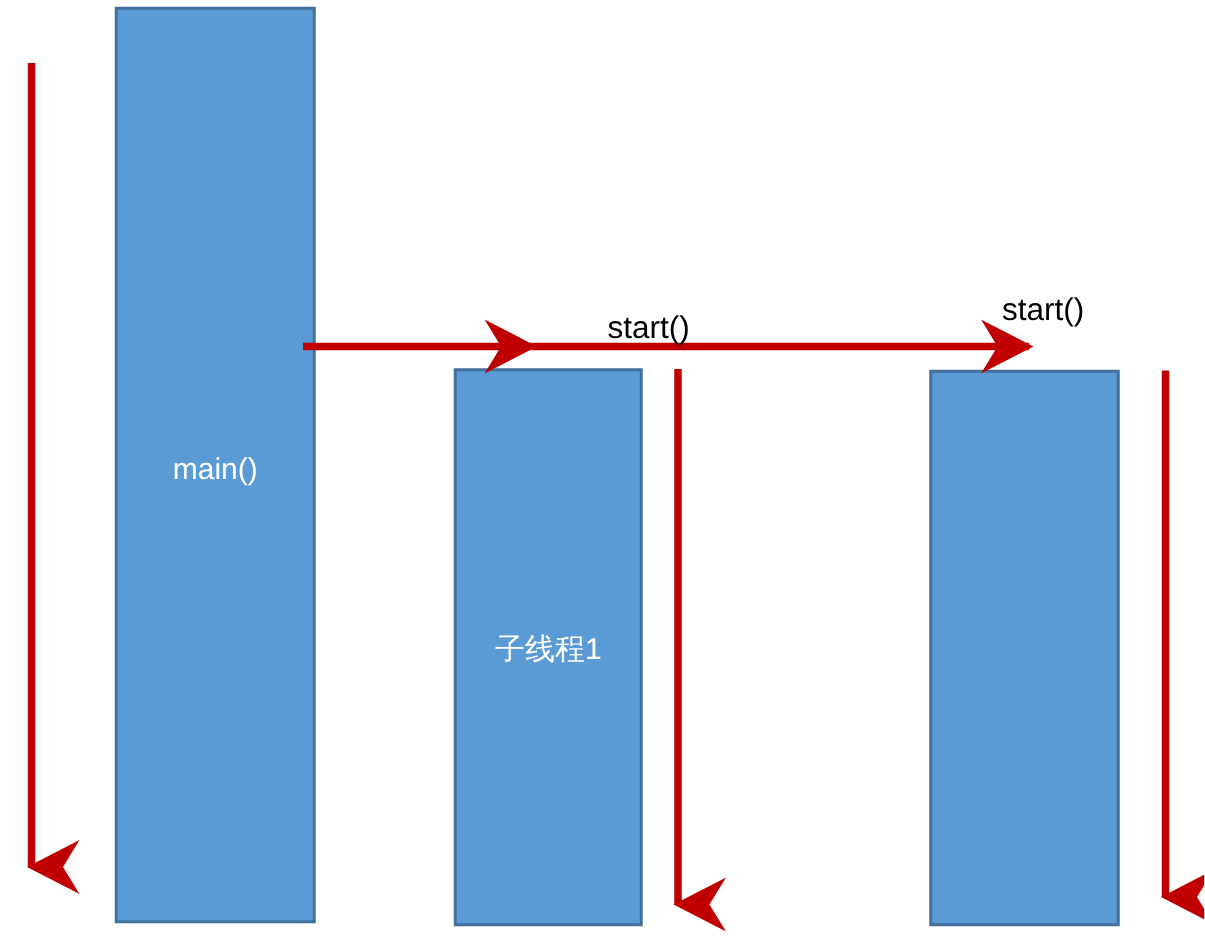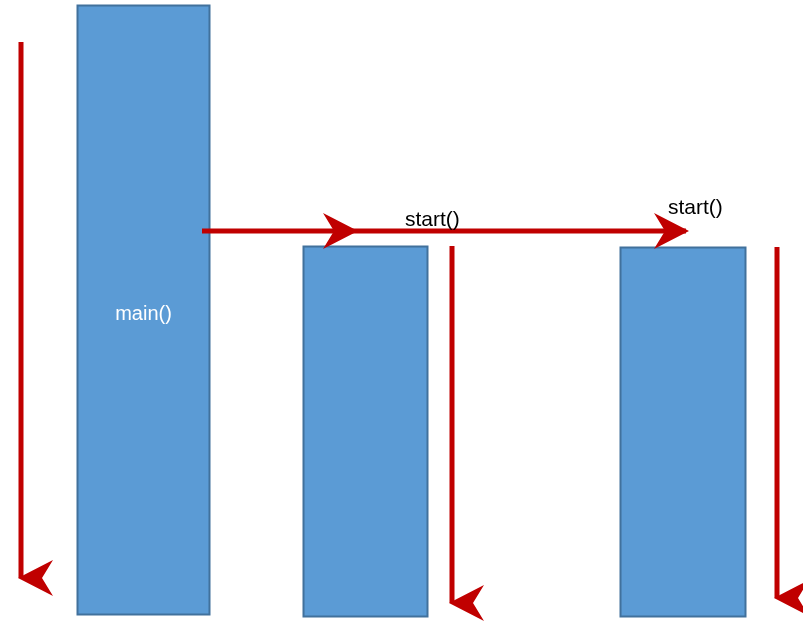--- a/index.html
+++ b/index.html
@@ -64,19 +64,20 @@
     <line x1="21" y1="42" x2="21" y2="578" stroke="#C00000" stroke-width="5" marker-end="url(#arrowhead-down)"></line>
     <line x1="452" y1="246" x2="452" y2="603" stroke="#C00000" stroke-width="5" marker-end="url(#arrowhead-down)"></line>
     <line x1="777" y1="247" x2="777" y2="598" stroke="#C00000" stroke-width="5" marker-end="url(#arrowhead-down)"></line>
 
     <line x1="202" y1="231" x2="355" y2="231" stroke="#C00000" stroke-width="5" marker-end="url(#arrowhead-right)"></line>
     <line x1="355" y1="231" x2="686" y2="231" stroke="#C00000" stroke-width="5" marker-end="url(#arrowhead-right)"></line>
   </svg>
 
   <div class="lane-label" style="left:77px; top:303px; width:133px;">main()</div>
 
+  <div class="lane-label" style="left:303px; top:423px; width:125px;">子线程1</div>
 
 
   <div class="edge-label" style="left:405px; top:208px;">start()</div>
 
   <div class="edge-label" style="left:668px; top:196px;">start()</div>
 
 </div>
 
 </body></html>

